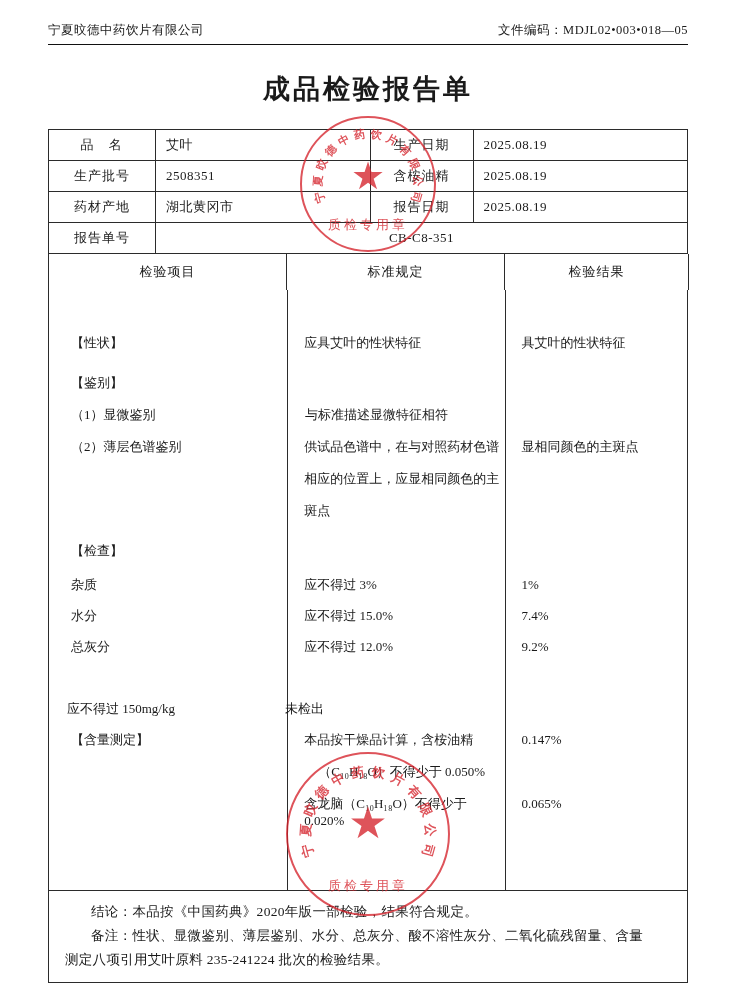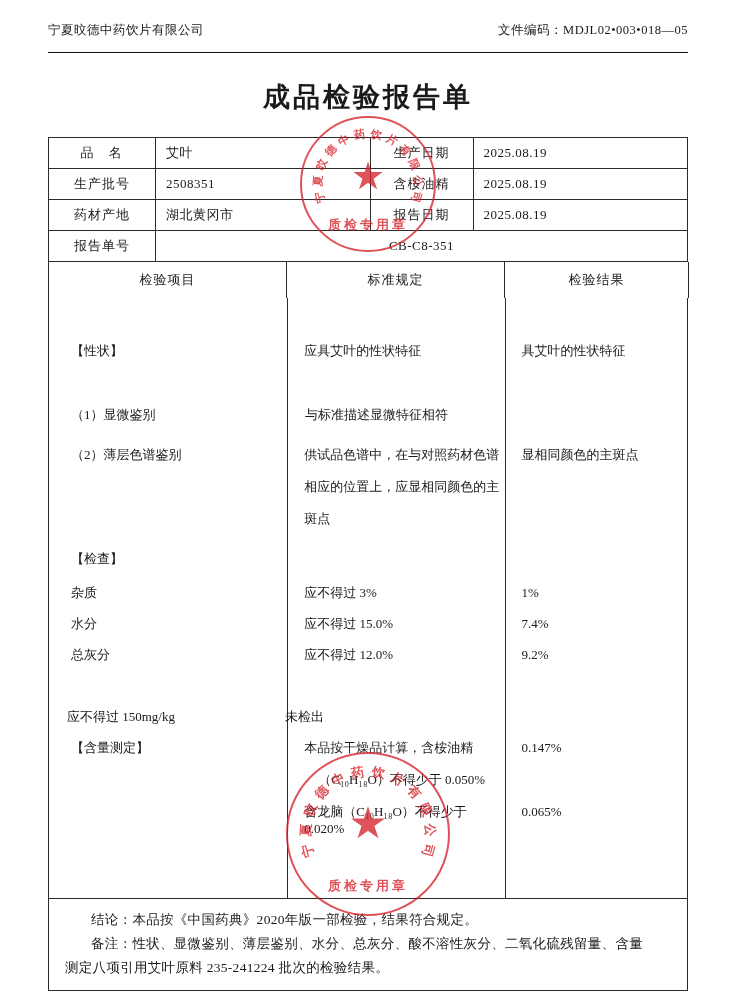--- a/index.html
+++ b/index.html
@@ -22,21 +22,21 @@
     box-sizing: border-box;
     padding: 22px 48px 0 48px;
   }
   
   .header-row {
     display: flex;
     justify-content: space-between;
     align-items: flex-end;
     font-size: 12.5px;
     letter-spacing: 0.5px;
-    padding-bottom: 13px;
+    padding-bottom: 5px;
     border-bottom: 1.6px solid #111;
   }
   .company {
     font-family: "Liberation Serif", serif;
   }
   .doc-code {
     font-family: "Liberation Serif", serif;
     white-space: nowrap;
   }
   .title {
@@ -177,21 +177,21 @@
     font-size: 40px;
     line-height: 1;
     color: #d5232c;
   }
   .stamp .bottom-text {
     position: absolute;
     left: 50%;
     bottom: 12%;
     transform: translateX(-50%);
     font-size: 13px;
-    font-weight: bold;
+    font-weight: normal;
     letter-spacing: 3px;
     white-space: nowrap;
   }
   #stamp-top {
     width: 132px;
     height: 132px;
     left: 300px;
     top: 116px;
   }
   #stamp-top .star { font-size: 38px; }
@@ -262,25 +262,26 @@
     <div class="vline b"></div>
 
     <div class="rows">
       <div class="row" style="top:44px">
         <div class="c1">【性状】</div>
         <div class="c2">应具艾叶的性状特征</div>
         <div class="c3">具艾叶的性状特征</div>
       </div>
 
       <div class="row" style="top:84px">
+        <div class="c1">【鉴别】</div>
         <div class="c2"></div>
         <div class="c3"></div>
       </div>
 
-      <div class="row" style="top:108px">
+      <div class="row" style="top:116px">
         <div class="c1">（1）显微鉴别</div>
         <div class="c3">与标准描述显微特征相符</div>
       </div>
 
       <div class="row" style="top:148px">
         <div class="c1">（2）薄层色谱鉴别</div>
         <div class="c2">供试品色谱中，在与对照药材色谱</div>
         <div class="c3">显相同颜色的主斑点</div>
       </div>
 

